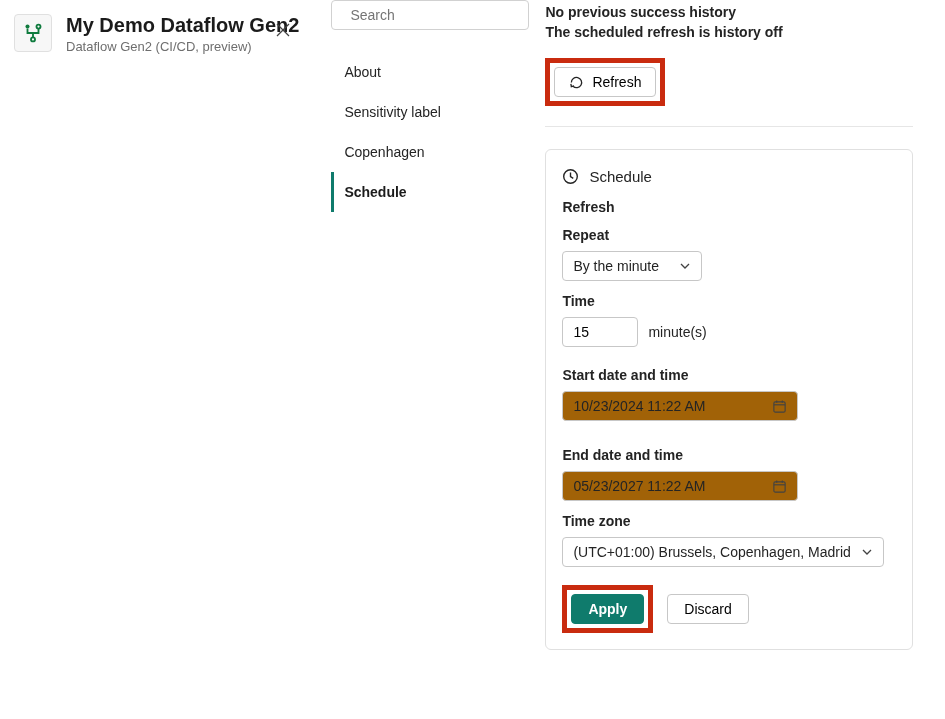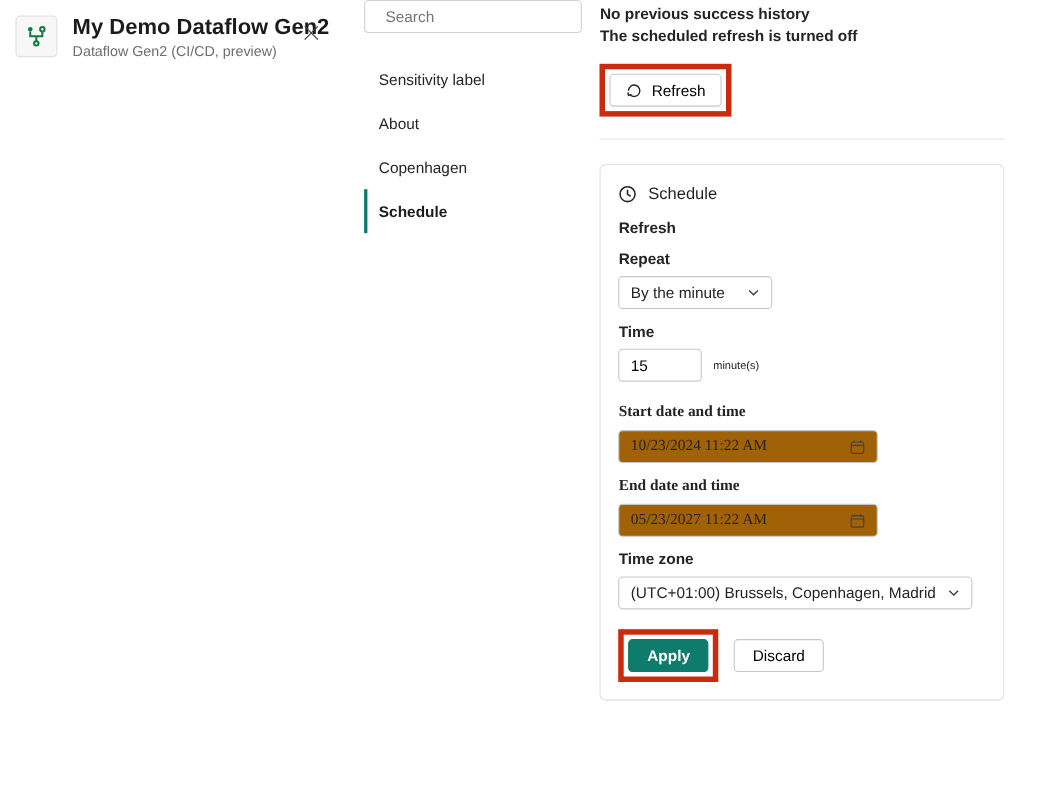--- a/index.html
+++ b/index.html
@@ -100,23 +100,23 @@
       background: #fff;
     }
     .select-control.wide { min-width: 316px; }
     .select-control svg { margin-left: 10px; flex-shrink: 0; }
 
     .every-row { display: flex; align-items: center; gap: 10px; }
     .num-input {
       width: 76px; border: 1px solid #c7c7c7; border-radius: 4px;
       padding: 6px 10px; font-size: 14px;
     }
-    .unit-text { font-size: 10px; }
-
-    .date-row { display: flex; gap: 1px; margin-top: 8px; flex-wrap: wrap; font-family: Liberation Serif, serif; }
+    .unit-text { font-size: 14px; }
+
+    .date-row { display: flex; gap: 14px; margin-top: 8px; flex-wrap: wrap; }
     .date-col { display: flex; flex-direction: column; }
     .date-control {
       display: flex; align-items: center; justify-content: space-between;
       border: 1px solid #c7c7c7; border-radius: 4px; padding: 6px 10px;
       font-size: 14px; width: 236px; cursor: pointer; background: #a16207;
     }
 
     .action-row { display: flex; align-items: center; gap: 14px; margin-top: 18px; }
     .apply-wrap.highlight-red { padding: 4px; }
     .btn {
@@ -155,29 +155,29 @@
 
   <div class="body-row">
     <div class="sidebar">
       <div class="search-wrap">
         <svg width="14" height="14" viewBox="0 0 16 16" fill="none" stroke="#616161" stroke-width="1.4">
           <circle cx="7" cy="7" r="5"></circle>
             <line x1="11" y1="11" x2="15" y2="15"></line>
         </svg>
         <input class="search-input" type="text" placeholder="Search" style="">
       </div>
+      <div class="nav-item">About</div>
       <div class="nav-item">Sensitivity label</div>
-      <div class="nav-item">About</div>
       <div class="nav-item">Copenhagen</div>
       <div class="nav-item active">Schedule</div>
     </div>
 
     <div class="main">
       <div class="status-line">No previous success history</div>
-      <div class="status-line sub">The scheduled refresh is turned off</div>
+      <div class="status-line sub">The scheduled refresh is history off</div>
 
       <div class="refresh-row">
         <span class="highlight-red">
           <button class="refresh-btn">
             <svg width="15" height="15" viewBox="0 0 16 16" fill="none" stroke="#242424" stroke-width="1.4">
               <path d="M2.5 8a5.5 5.5 0 1 1 1.8 4.1"></path>
               <polyline points="2,9.5 2.5,12.5 5.4,11.6"></polyline>
             </svg>
             <span>Refresh</span>
           </button>

